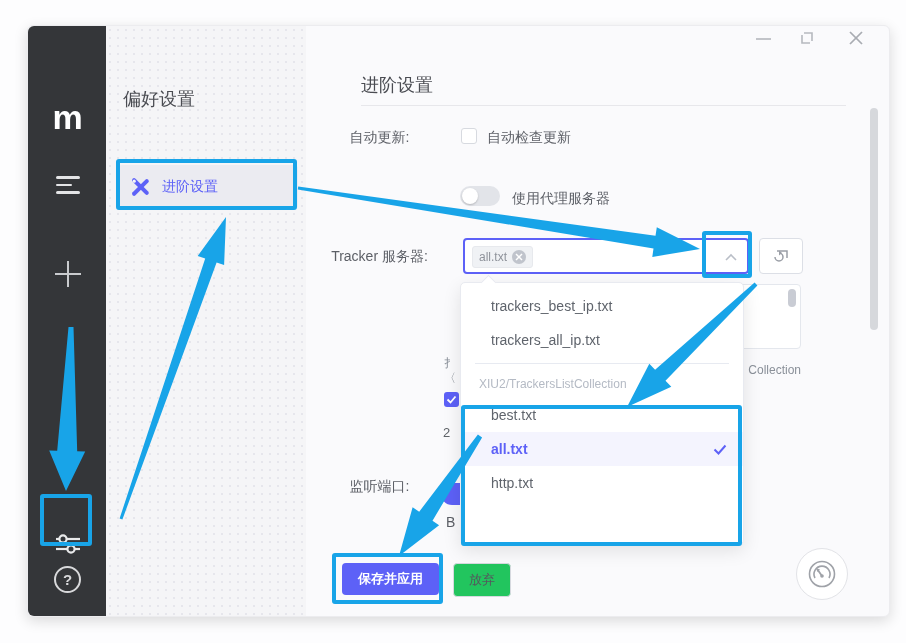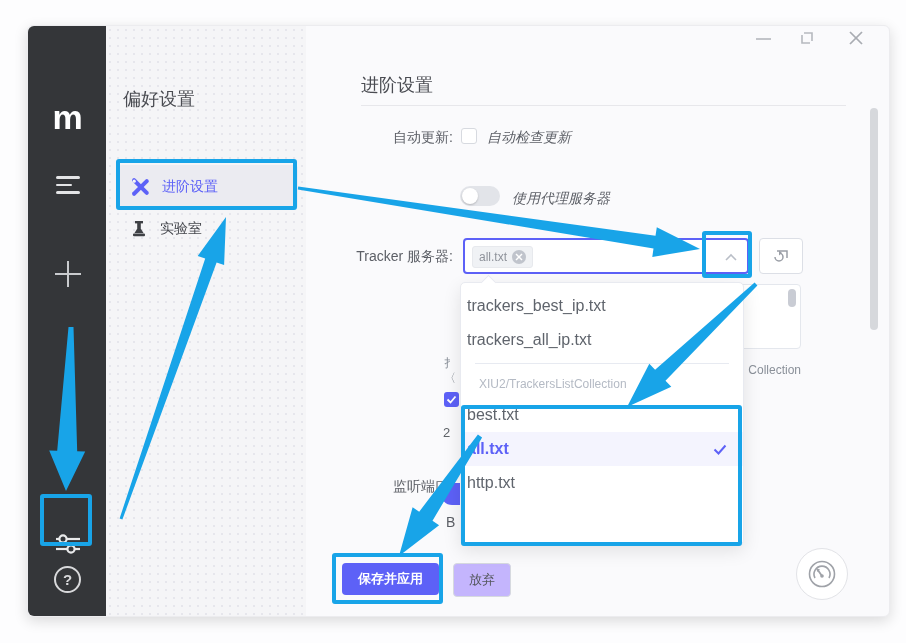--- a/index.html
+++ b/index.html
@@ -36,28 +36,28 @@
                background-size:8px 8px; }
   .nav-title { position:absolute; left:17px; top:61px; font-size:18px; color:#4a4c52; }
   .nav-item { position:absolute; left:12px; width:180px; height:44px; display:flex;
               align-items:center; gap:12px; padding-left:12px; border-radius:4px;
               font-size:14px; color:#45474d; cursor:pointer; }
   .nav-item.sel { background:#ebebf1; color:#5d61f7; }
 
   
   .content-title { position:absolute; left:333px; top:47px; font-size:18px; color:#4a4c52; }
   .content-hr { position:absolute; left:333px; top:79px; width:485px; height:1px; background:#e7e7eb; }
-  .form-label { position:absolute; left:278px; width:147px; text-align:right; font-size:14px; color:#5c5f66; }
+  .form-label { position:absolute; left:278px; width:147px; text-align:center; font-size:14px; color:#5c5f66; }
   .checkbox { position:absolute; left:433px; top:102px; width:16px; height:16px;
               border:1px solid #d7dae0; border-radius:3px; background:#fff; }
   .toggle-off { position:absolute; left:432px; top:160px; width:40px; height:20px;
                 background:#e2e4e9; border-radius:10px; }
   .toggle-off i { position:absolute; left:2px; top:2px; width:16px; height:16px;
                   background:#fff; border-radius:50%; box-shadow:0 1px 2px rgba(0,0,0,.2); }
-  .side-label { position:absolute; font-size:14px; color:#5c5f66;font-style:italic; }
+  .side-label { position:absolute; font-size:14px; color:#5c5f66; }
 
   .tracker-select { position:absolute; left:435px; top:212px; width:286px; height:36px;
                     background:#fff; border:2px solid #5d61f7; border-radius:4px; }
   .tag { position:absolute; left:7px; top:6px; height:22px; padding:0 6px; display:flex;
          align-items:center; gap:5px; background:#f0f2f5; border:1px solid #e7e9ed;
          border-radius:3px; font-size:12px; color:#8f939b; }
   .tag-x { width:14px; height:14px; border-radius:50%; background:#c0c4cc; display:flex;
            align-items:center; justify-content:center; cursor:pointer; }
   .chevron { position:absolute; right:10px; top:13px; }
   .sync-btn { position:absolute; left:731px; top:212px; width:44px; height:36px;
@@ -75,39 +75,39 @@
                 background:#5d61f7; border-radius:3px; }
   .toggle-frag { position:absolute; left:413px; top:457px; width:40px; height:22px;
                  background:#5d61f7; border-radius:11px; }
   .toggle-frag i { position:absolute; right:2px; top:2px; width:18px; height:18px;
                    background:#fff; border-radius:50%; }
 
   .save-btn { position:absolute; left:314px; top:537px; width:97px; height:32px;
               background:#5d61f7; border:none; border-radius:4px; color:#fff;
               font-size:13px; font-weight:bold; cursor:pointer; }
   .discard-btn { position:absolute; left:425px; top:537px; width:58px; height:34px;
-                 background:#c4b5fd; border:1px solid #d6d9df; border-radius:4px;
+                 background:#22c55e; border:1px solid #d6d9df; border-radius:4px;
                  color:#55585e; font-size:13px; cursor:pointer; }
   .gauge-btn { position:absolute; left:768px; top:522px; width:52px; height:52px;
                border:1px solid #e2e3e7; border-radius:50%; background:#fff;
                display:flex; align-items:center; justify-content:center; cursor:pointer; }
   .win-scroll { position:absolute; left:842px; top:82px; width:8px; height:222px;
                 background:#d6d8dc; border-radius:4px; }
 
   
   .ctl-min { position:absolute; left:728px; top:12px; width:15px; height:2px; background:#c2c4c9; cursor:pointer; }
   .ctl { position:absolute; cursor:pointer; }
 
   
   .dropdown { position:absolute; left:460px; top:282px; width:284px; height:263px;
               background:#fff; border:1px solid #e8eaf0; border-radius:5px;
               box-shadow:0 6px 18px rgba(0,0,0,.10); z-index:40; padding-top:6px; }
   .dd-notch { position:absolute; left:22px; top:-6px; width:11px; height:11px; background:#fff;
               border-left:1px solid #e8eaf0; border-top:1px solid #e8eaf0; transform:rotate(45deg); }
-  .dd-item { height:34px; line-height:34px; padding-left:6px; font-size:16px;
+  .dd-item { height:34px; line-height:34px; padding-left:30px; font-size:14px;
              color:#5f646c; cursor:pointer; white-space:nowrap; }
   .dd-divider { margin:6px 14px; border-top:1px solid #e7eaf1; }
   .dd-group { height:28px; line-height:28px; padding-left:18px; font-size:12px; color:#b4bac4; }
   .dd-item.sel { background:#f4f4fe; color:#5d61f7; font-weight:bold; display:flex;
                  align-items:center; justify-content:space-between; padding-right:16px; }
 
   
   .anno-box { position:absolute; border:4px solid #18a4e8; border-radius:3px; z-index:80; pointer-events:none; }
   #anno-arrows { position:absolute; left:0; top:0; z-index:90; pointer-events:none; }
 </style>
@@ -141,29 +141,20 @@
 
       <div class="nav-item sel" style="top:139px">
         <svg width="20" height="20" viewBox="0 0 20 20">
           <rect x="8.6" y="-1" width="4" height="22" rx="2" fill="#5d61f7" transform="rotate(45 10 10)"></rect>
           <rect x="8.6" y="-1" width="4" height="22" rx="2" fill="#5d61f7" transform="rotate(-45 10 10)"></rect>
           <circle cx="4.2" cy="4.2" r="1.6" fill="#f5f5f7"></circle>
         </svg>
         <span>进阶设置</span>
       </div>
 
-      <div class="nav-item" style="top:181px">
-        <svg width="18" height="18" viewBox="0 0 18 18">
-          <rect x="5" y="1" width="8" height="2.4" fill="#3f4145"></rect>
-          <rect x="7.2" y="3" width="3.6" height="6" fill="#3f4145"></rect>
-          <path d="M7 9 L11 9 L13.5 13 L4.5 13 Z" fill="#3f4145"></path>
-          <rect x="3" y="13.6" width="12" height="2.6" rx="1" fill="#3f4145"></rect>
-        </svg>
-        <span>实验室</span>
-      </div>
     </nav>
 
     <div class="ctl-min"></div>
     <svg class="ctl" style="left:771px;top:4px" width="16" height="16" viewBox="0 0 16 16">
       <polyline points="5,3 13,3 13,11" fill="none" stroke="#b6b9be" stroke-width="1.6"></polyline>
       <polyline points="3,5 3,13 11,13" fill="none" stroke="#b6b9be" stroke-width="1.6"></polyline>
     </svg>
     <svg class="ctl" style="left:820px;top:4px" width="16" height="16" viewBox="0 0 16 16">
       <line x1="2" y1="2" x2="14" y2="14" stroke="#a9acb2" stroke-width="1.7"></line>
       <line x1="14" y1="2" x2="2" y2="14" stroke="#a9acb2" stroke-width="1.7"></line>

